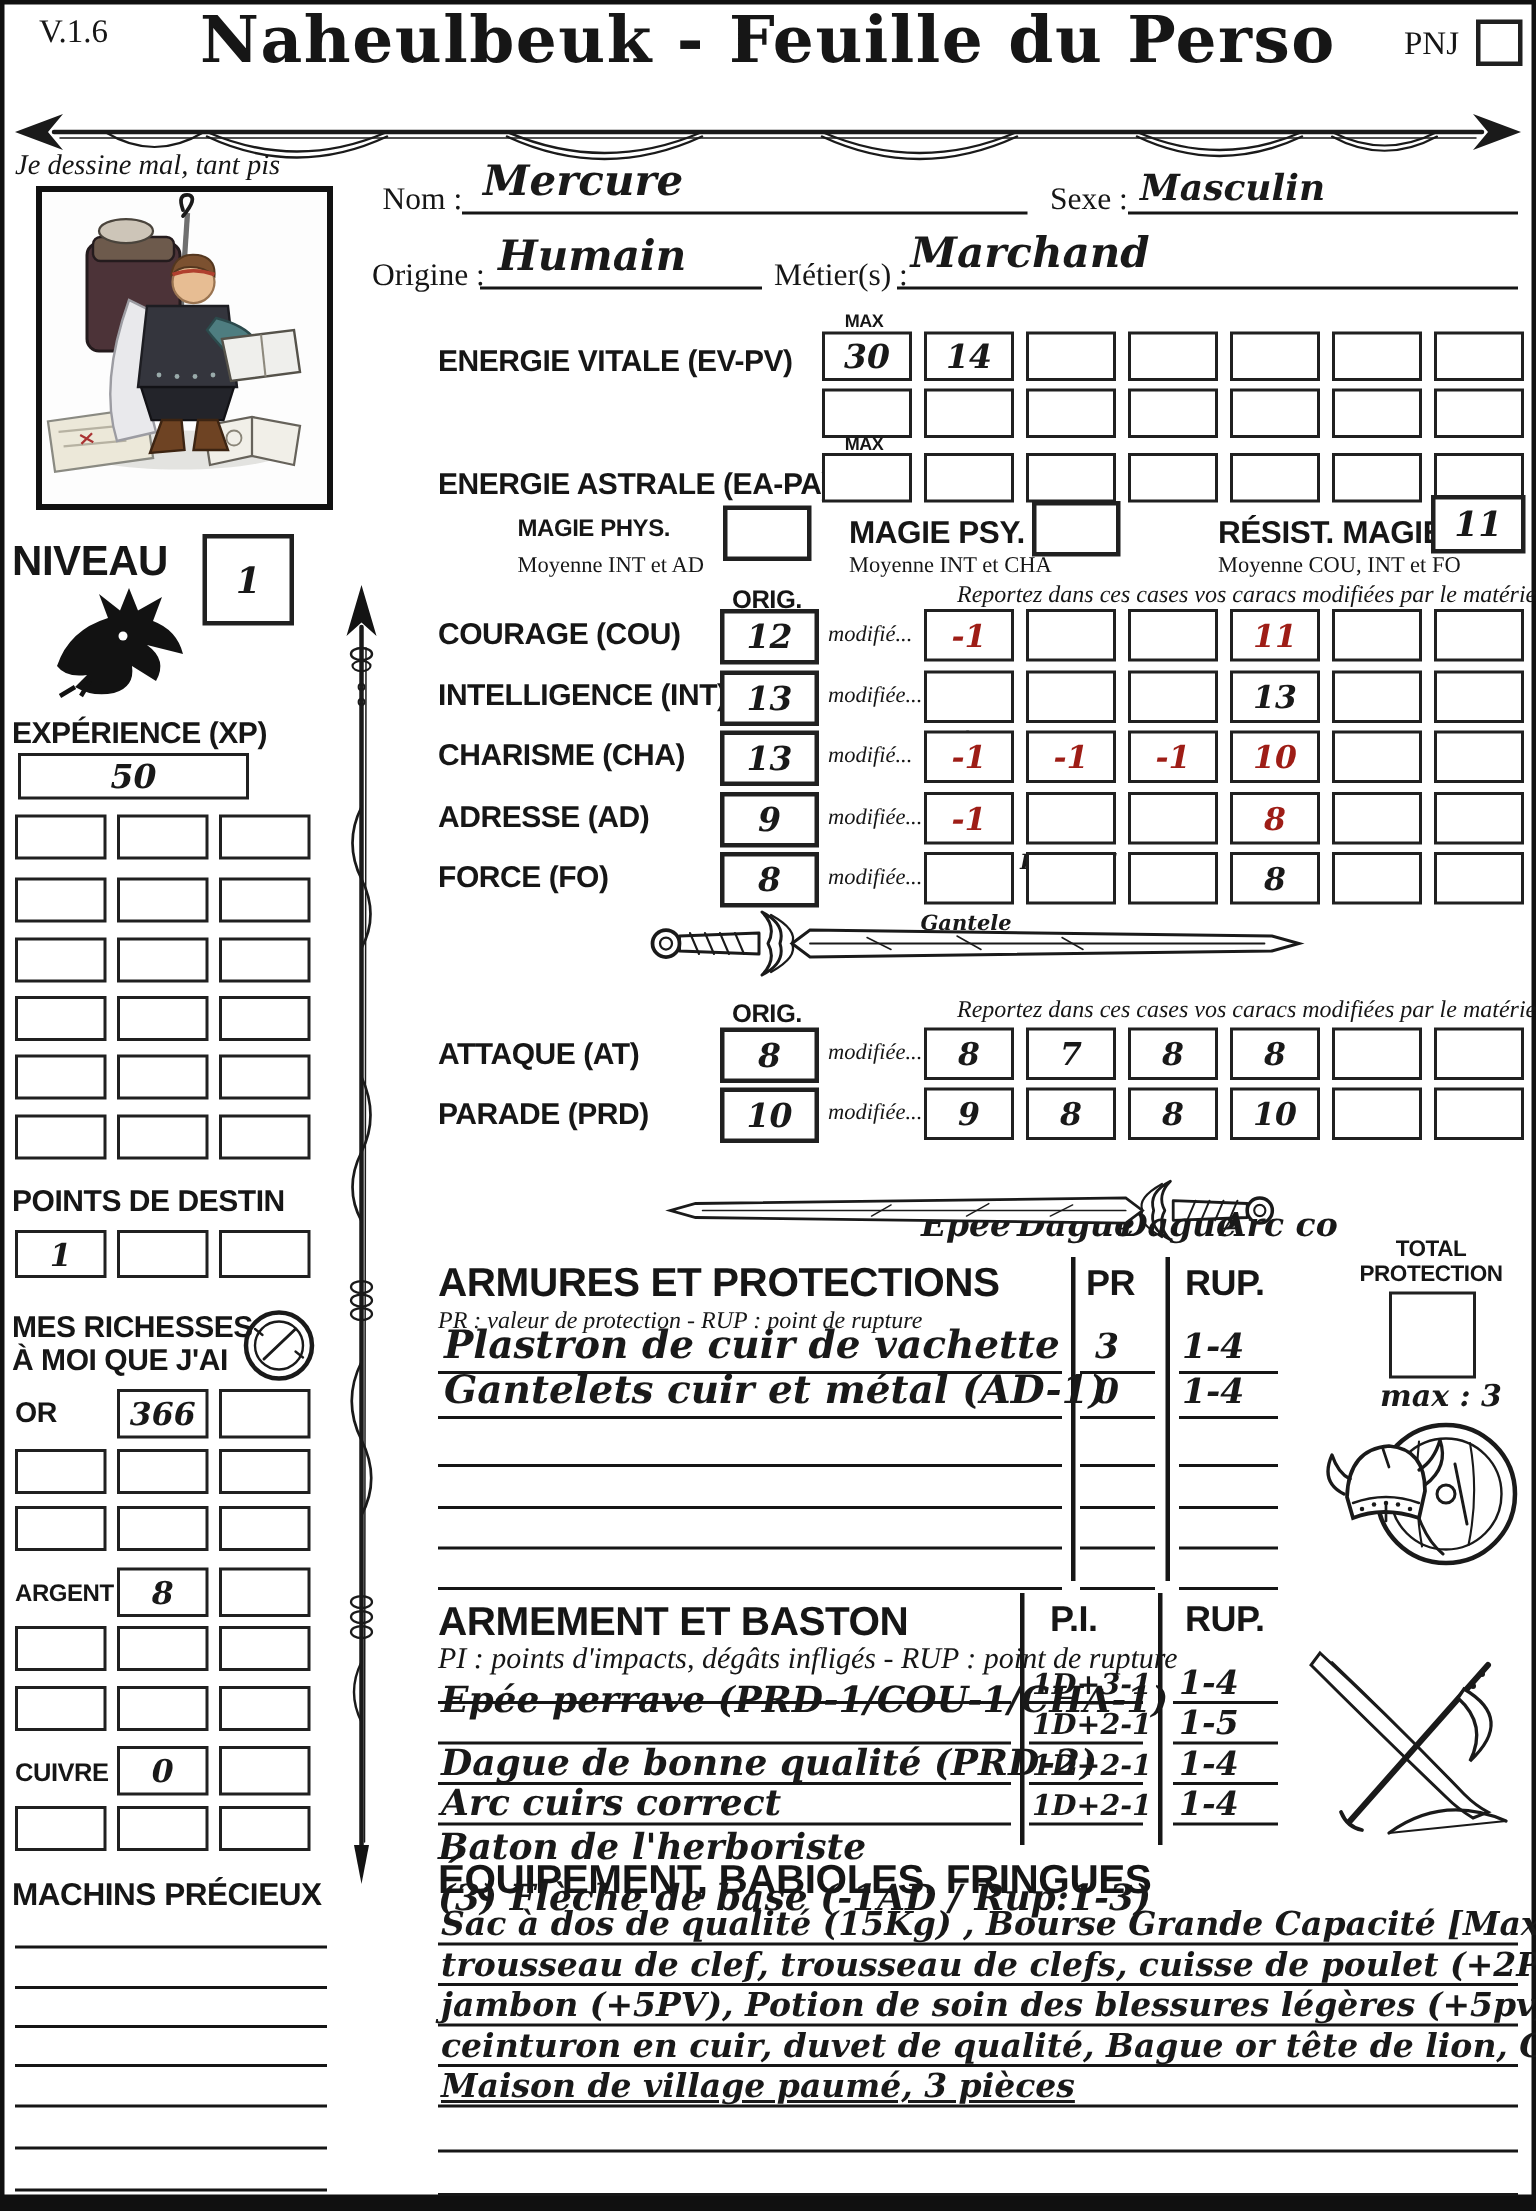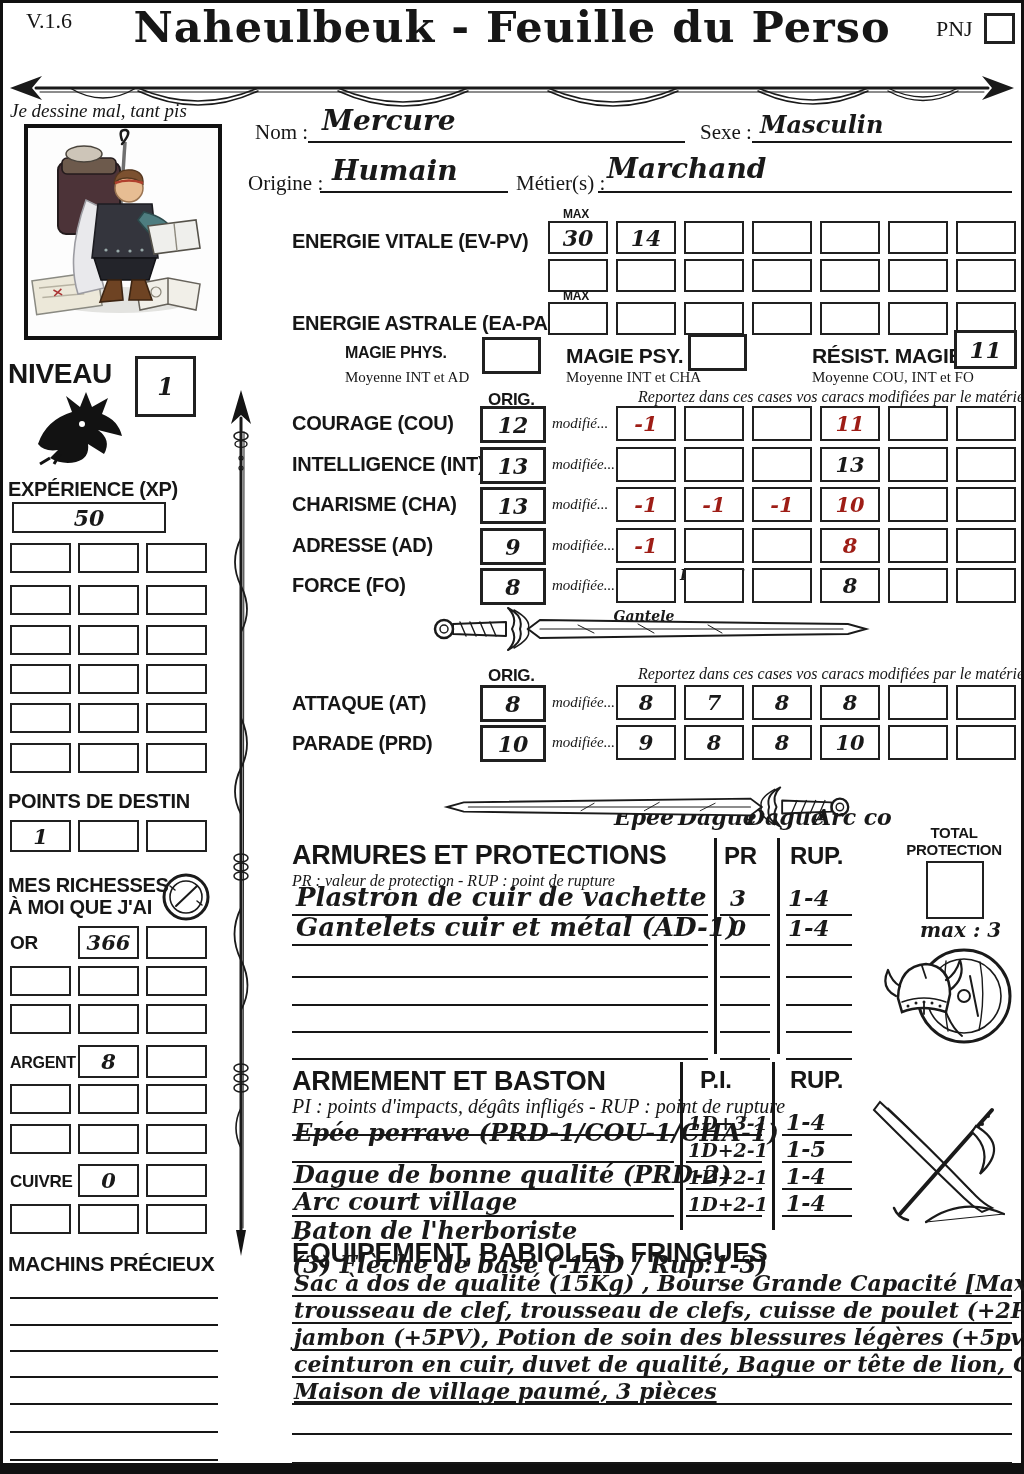--- a/index.html
+++ b/index.html
@@ -431,21 +431,21 @@
   <div class="line" style="left:686px;top:1144px;width:76px;height:17px;"></div>
   <div class="line" style="left:782px;top:1144px;width:70px;height:17px;"></div>
 
   <div class="handabs" style="left:294px;top:1160px;font-size:24px;">Dague de bonne qualité (PRD-2)</div>
   <div class="handabs" style="left:688px;top:1166px;font-size:19px;">1D+2-1</div>
   <div class="handabs" style="left:786px;top:1163px;font-size:22px;">1-4</div>
   <div class="line" style="left:292px;top:1171px;width:382px;height:17px;"></div>
   <div class="line" style="left:686px;top:1171px;width:76px;height:17px;"></div>
   <div class="line" style="left:782px;top:1171px;width:70px;height:17px;"></div>
 
-  <div class="handabs" style="left:294px;top:1187px;font-size:24px;">Arc court village</div>
+  <div class="handabs" style="left:294px;top:1187px;font-size:24px;">Arc cuirs correct</div>
   <div class="handabs" style="left:688px;top:1193px;font-size:19px;">1D+2-1</div>
   <div class="handabs" style="left:786px;top:1190px;font-size:22px;">1-4</div>
   <div class="line" style="left:292px;top:1198px;width:382px;height:17px;"></div>
   <div class="line" style="left:686px;top:1198px;width:76px;height:17px;"></div>
   <div class="line" style="left:782px;top:1198px;width:70px;height:17px;"></div>
 
   <div class="handabs" style="left:292px;top:1216px;font-size:24px;">Baton de l'herboriste</div>
 
   <svg class="abs" style="left:864px;top:1096px;" width="150" height="132" viewBox="0 0 150 132">
     <path d="M16,6 Q62,48 112,100 Q120,108 128,112 L118,116 Q108,110 100,102 Q52,56 10,14 Z" fill="#fff" stroke="#1a1a1a" stroke-width="2"></path>

